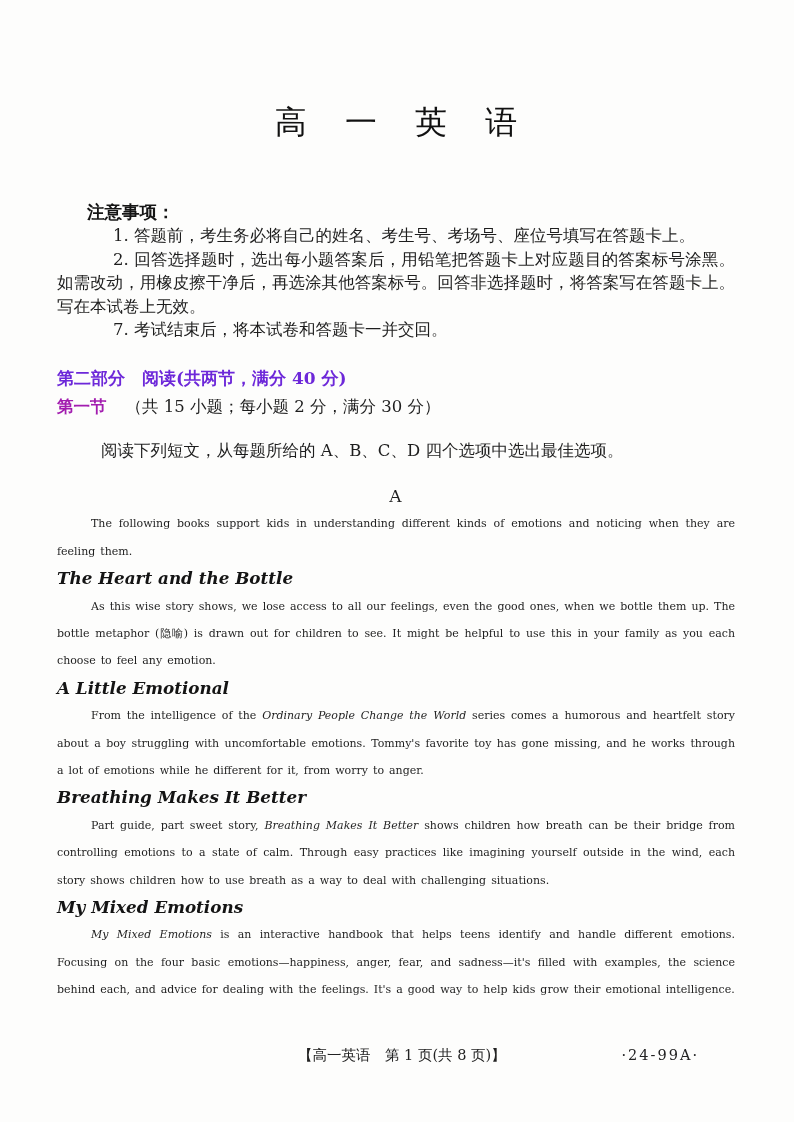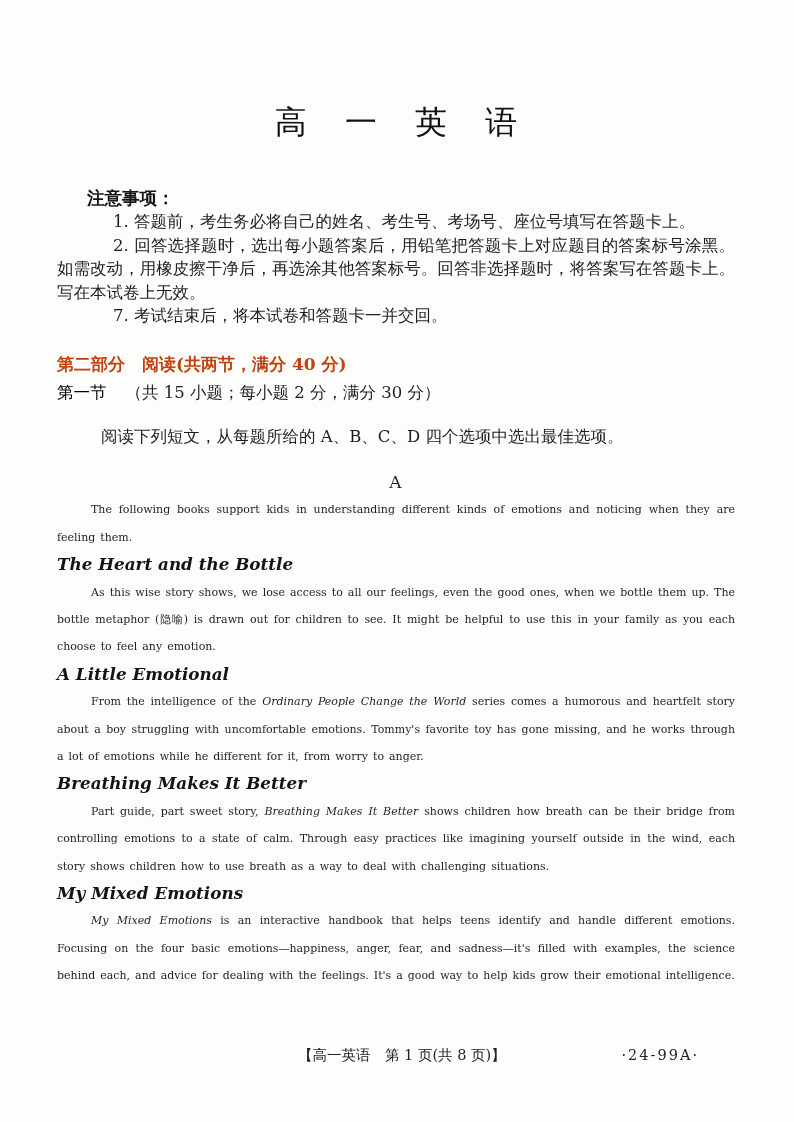--- a/index.html
+++ b/index.html
@@ -24,21 +24,21 @@
     padding-top: 100px;
     text-align: center;
     font-size: 32px;
     line-height: 44px;
     font-weight: 400;
     letter-spacing: 14px;
     text-indent: 14px; 
     color: #111;
   }
   .notice {
-    margin-top: 42px;
+    margin-top: 56px;
   }
   .notice-heading {
     font-weight: 700;
     font-size: 17.5px;
     line-height: 24px;
     margin-left: 30px;
     color: #151515;
   }
   .notice-item {
     margin: 0;
@@ -48,30 +48,30 @@
     text-align: justify;
     text-justify: inter-word;
   }
   .reading {
     margin-top: 22px;
   }
   .part-heading {
     font-weight: 700;
     font-size: 17px;
     line-height: 28.6px;
-    color: #c2410c;
+    color: #6d28d9;
   }
   .section-heading {
     font-size: 16.5px;
     line-height: 28.6px;
   }
   .section-label {
-    font-weight: 400;
+    font-weight: 700;
     margin-right: 19px;
-    color: #000000;
+    color: #a21caf;
   }
   .instruction {
     margin: 16px;
     font-size: 16.5px;
     line-height: 28.6px;
     text-indent: 28px;
   }
   .passage-label {
     text-align: center;
     font-size: 17px;

